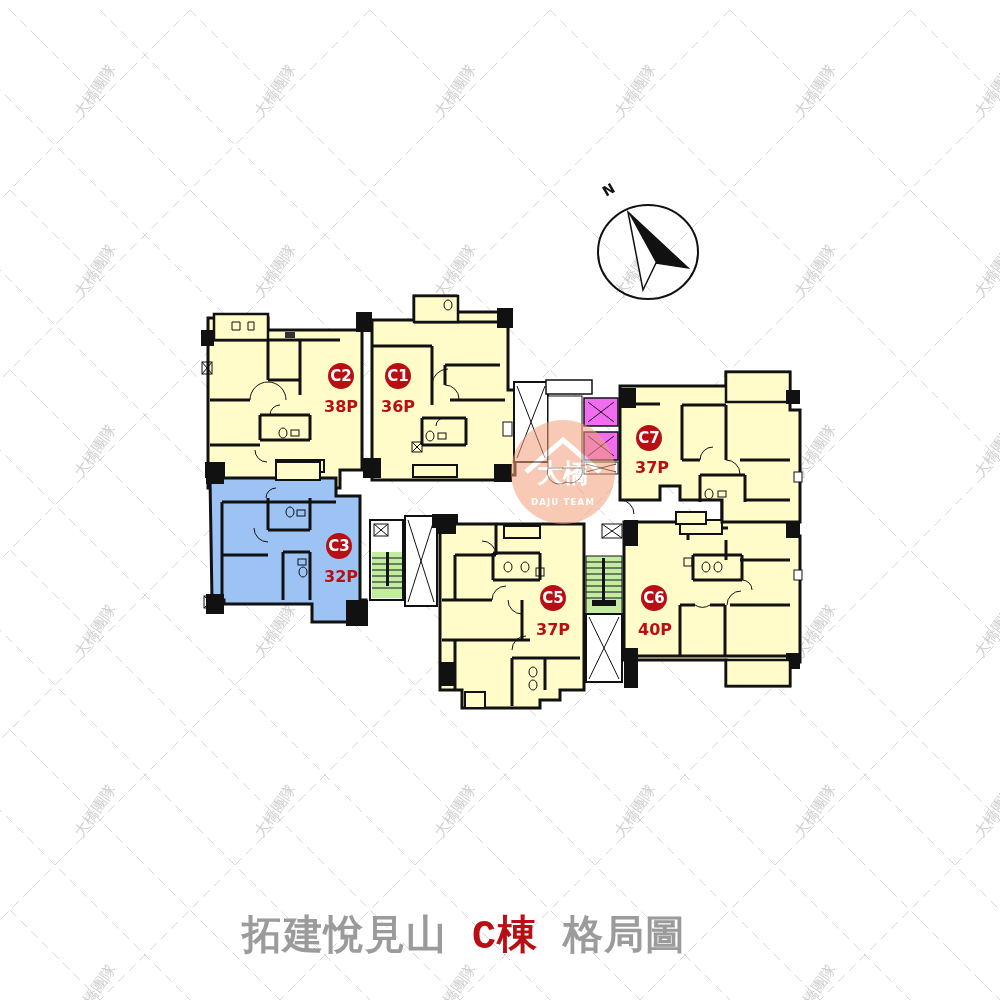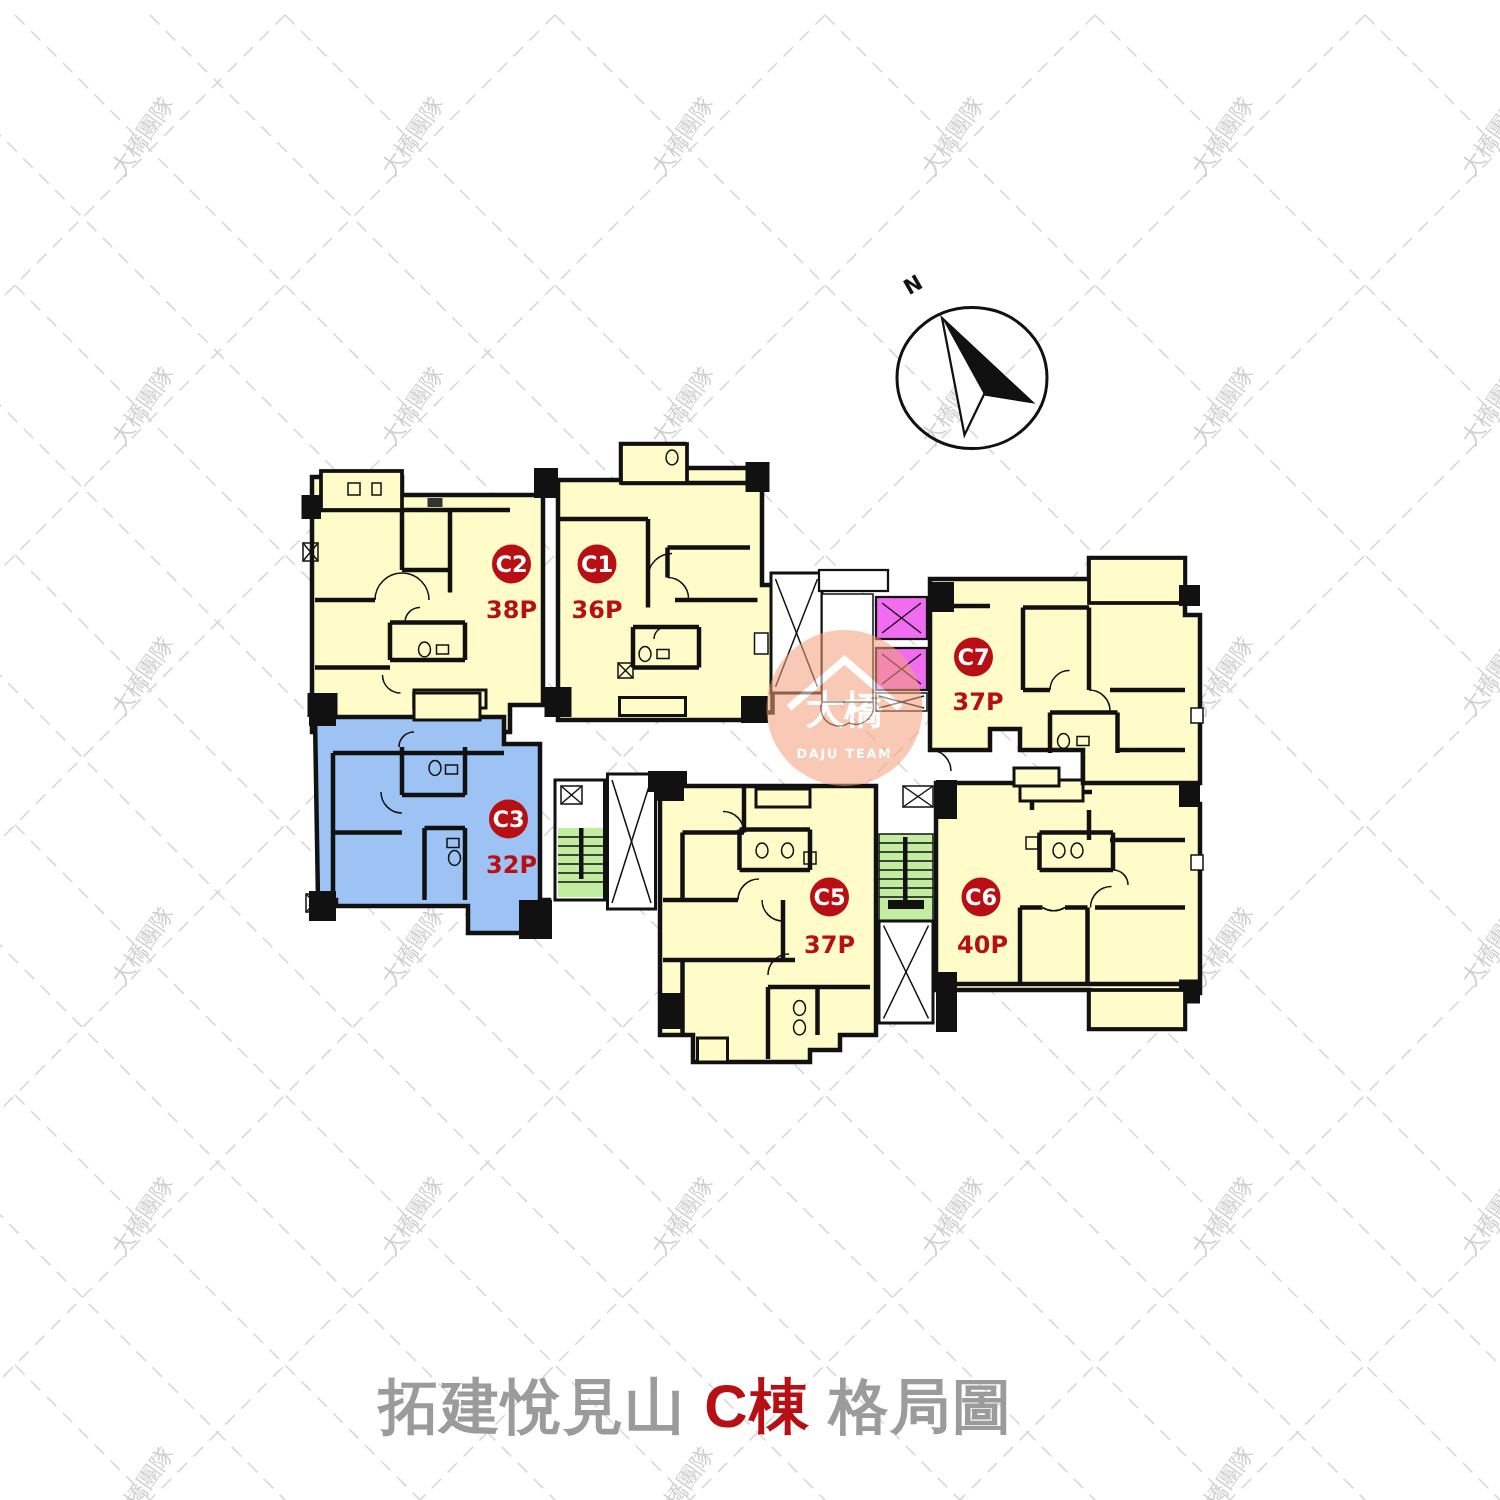--- a/index.html
+++ b/index.html
@@ -1,20 +1,20 @@
 <!DOCTYPE html>
 <html><head>
 <meta charset="utf-8">
 <style>
   html,body{margin:0;padding:0;background:#ffffff;}
   body{width:1000px;height:1000px;position:relative;overflow:hidden;font-family:"DejaVu Sans",sans-serif;}
   #watermark{position:absolute;left:0;top:0;width:1000px;height:1000px;pointer-events:none;}
   #plan{position:absolute;left:0;top:0;width:1000px;height:1000px;}
   .wm-text{font-family:"DejaVu Sans",sans-serif;font-size:15px;fill:#cfcfcf;}
-  .title{position:absolute;left:0;top:908px;width:928px;text-align:center;font-family:Liberation Sans, sans-serif;font-weight:bold;font-size:40px;letter-spacing:1px;line-height:60px;}
+  .title{position:absolute;left:0;top:908px;width:928px;text-align:center;font-family:Liberation Mono, monospace;font-weight:bold;font-size:40px;letter-spacing:1px;line-height:60px;}
   .title .gray{color:#9b9b9b;}
   .title .red{color:#b80f14;}
   .unit-label{font-family:"DejaVu Sans",sans-serif;font-weight:bold;}
   .badge-text{font-size:15px;fill:#ffffff;}
   .size-text{font-size:16px;fill:#b80f14;}
   .logo-text{font-family:"DejaVu Sans",sans-serif;font-size:8.5px;font-weight:bold;fill:#ffffff;letter-spacing:1.2px;}
   .north-text{font-family:"DejaVu Sans",sans-serif;font-size:14px;font-weight:bold;fill:#111;}
 </style>
 </head>
 <body>

